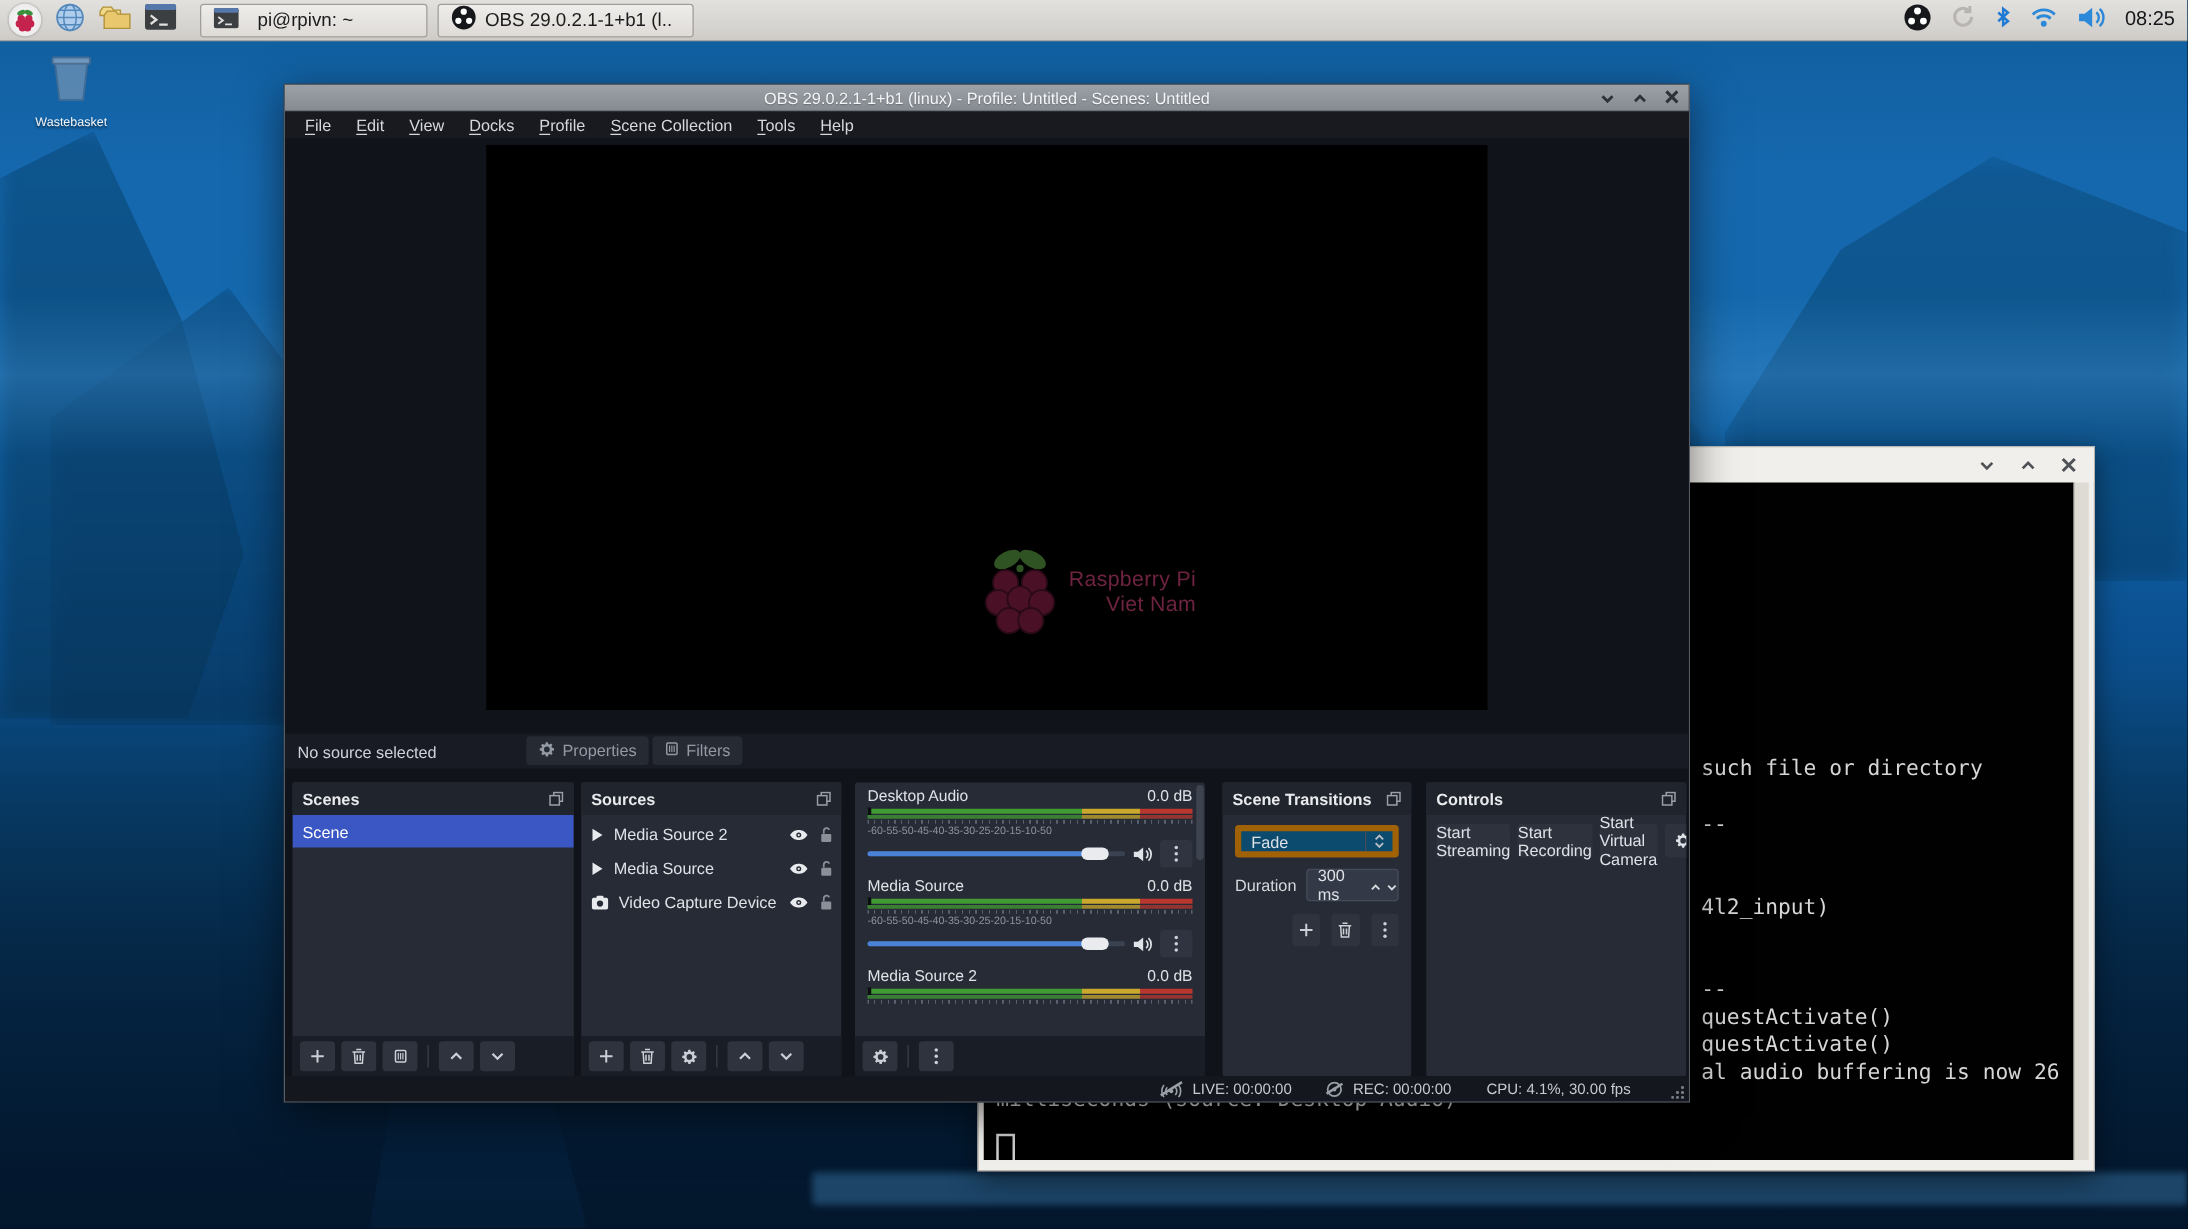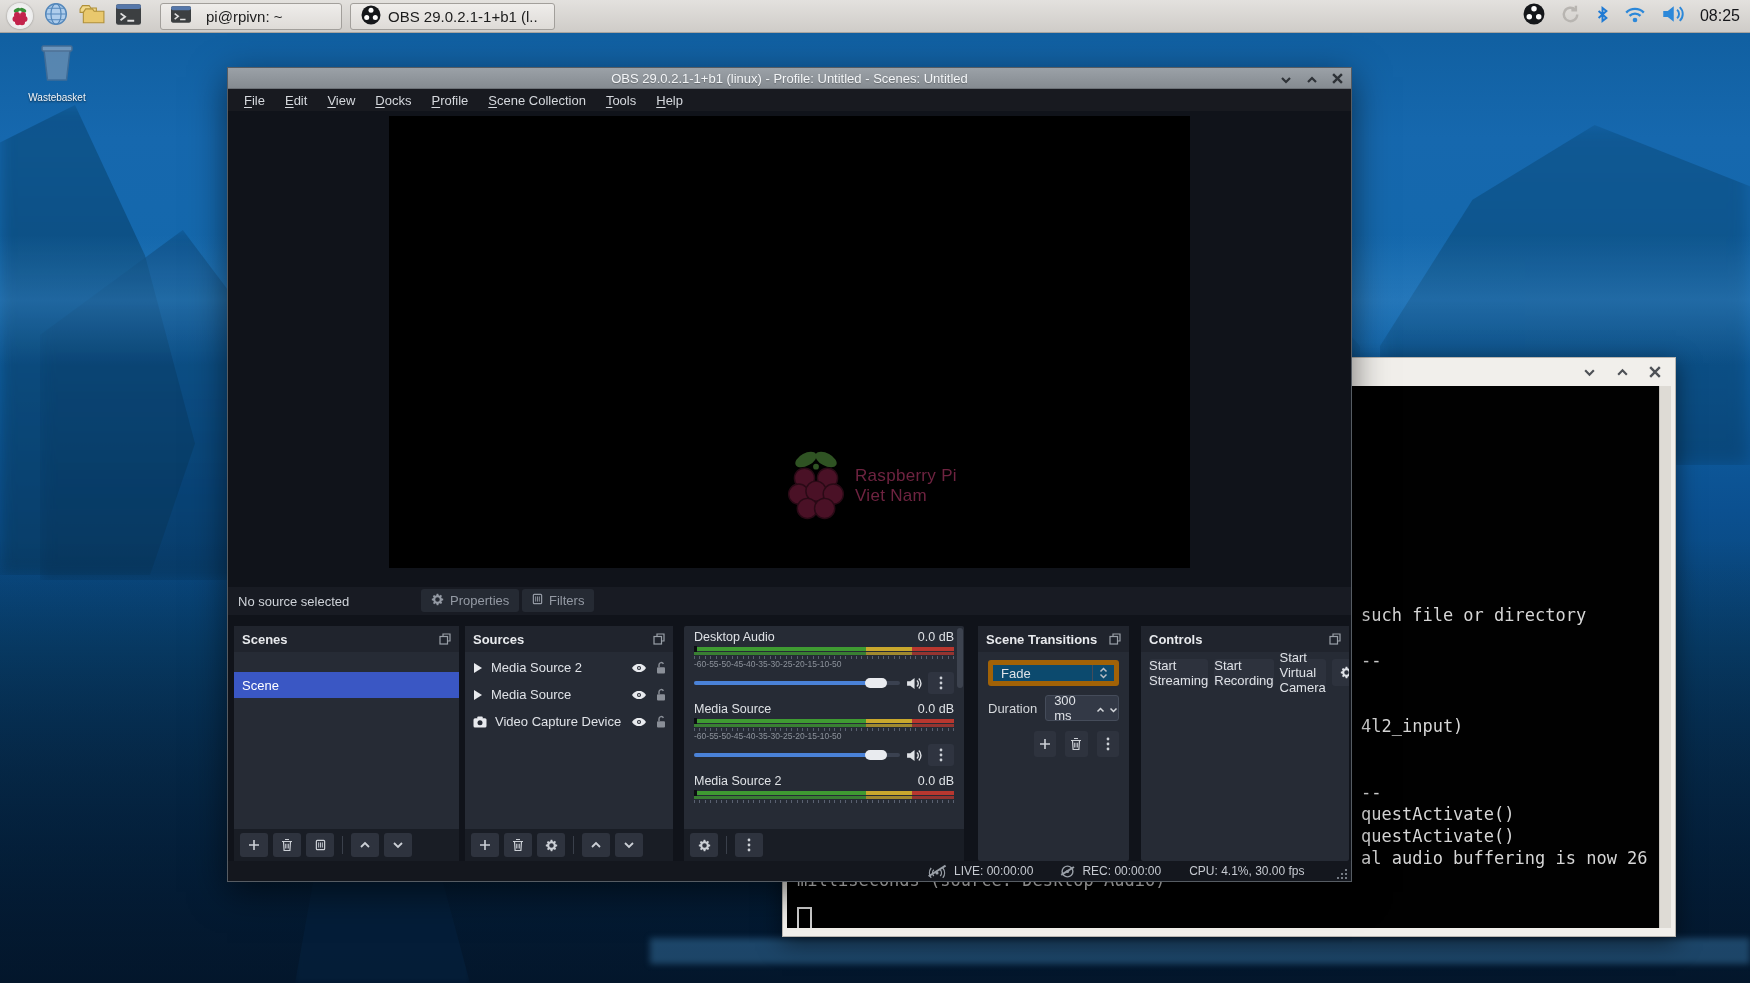--- a/index.html
+++ b/index.html
@@ -62,21 +62,21 @@
   .obs-titlebar { height:21px; background:linear-gradient(#9ba1a7,#858b91); border-bottom:1px solid #6b7076;
     display:flex; align-items:center; position:relative; }
   .obs-title { flex:1; text-align:center; color:#f4f6f8; font-size:13px; text-shadow:0 1px 1px rgba(0,0,0,.25); }
   .obs-winbtns { position:absolute; right:8px; top:0; height:21px; display:flex; align-items:center; gap:14px; color:#2e3237; }
   .obs-menubar { height:22px; background:#181a20; display:flex; align-items:center; padding-left:6px; }
   .obs-menubar .menu-item { color:#d5d8dd; font-size:13px; padding:0 10px; }
   .obs-menubar .menu-item u { text-decoration:underline; text-underline-offset:2px; }
   .obs-content { position:absolute; left:0; top:43px; right:0; bottom:20px; background:#10131a; }
 
   .preview { position:absolute; left:161px; top:5px; width:801px; height:452px; background:#000; }
-  .watermark { position:absolute; left:398px; top:328px; width:190px; height:84px; display:flex; align-items:center; gap:10px; }
+  .watermark { position:absolute; left:398px; top:316px; width:190px; height:84px; display:flex; align-items:center; gap:10px;text-align:right; }
   .wm-text { color:#6e2340; font-size:17px; line-height:1.2; letter-spacing:.3px; }
 
   .src-toolbar { position:absolute; left:0; top:476px; width:100%; height:28px; background:#181b23; display:flex; align-items:center; }
   .src-status { color:#cfd3d9; font-size:13px; margin-left:10px; }
   .tb-btn { position:absolute; height:23px; top:2px; display:flex; align-items:center; gap:6px; padding:0 10px;
     background:#252a33; border-radius:3px; color:#949aa4; font-size:13px; }
   .tb-btn.props { left:193px; } .tb-btn.filters { left:294px; }
 
   .docks { position:absolute; left:0; top:515px; width:100%; height:235px; }
   .panel { position:absolute; top:0; height:235px; background:#262b35; display:flex; flex-direction:column; border-radius:2px; }
@@ -84,21 +84,21 @@
   .p-mixer { left:456px; width:280px; } .p-trans { left:750px; width:151px; } .p-controls { left:913px; width:208px; }
   .p-head { height:26px; background:#20242d; display:flex; align-items:center; padding:0 8px; flex:none; }
   .p-title { color:#e8eaed; font-size:13px; font-weight:bold; flex:1; }
   .popout { color:#9aa0a8; display:flex; }
   .p-body { flex:1; overflow:hidden; position:relative; }
   .p-foot { height:32px; background:#191d25; display:flex; align-items:center; gap:5px; padding:0 6px; flex:none; }
   .ft-btn { width:28px; height:24px; background:#2e333e; border-radius:3px; color:#ccd0d6; display:flex; align-items:center; justify-content:center; }
   .ft-sep { width:1px; height:18px; background:#3a404b; margin:0 3px; }
 
   .scene-item { height:26px; display:flex; align-items:center; padding-left:8px; color:#fff; font-size:13px; }
-  .scene-item.sel { background:#3a57c4;margin-top:20px; }
+  .scene-item.sel { background:#3a57c4; }
 
   .source-row { height:27px; display:flex; align-items:center; padding:0 6px 0 8px; color:#dfe2e7; font-size:13px; gap:8px; }
   .source-row .s-label { flex:1; white-space:nowrap; overflow:hidden; }
   .s-ic { color:#e8eaee; display:flex; flex:none; }
   .eye { color:#e8eaee; display:flex; flex:none; }
   .lock { color:#8a8f98; display:flex; flex:none; }
 
   .mix-body { padding:4px 10px 0 10px; }
   .mix-ch { margin-bottom:8px; }
   .mix-row1 { display:flex; justify-content:space-between; color:#dfe2e6; font-size:12.5px; margin-bottom:3px; }

